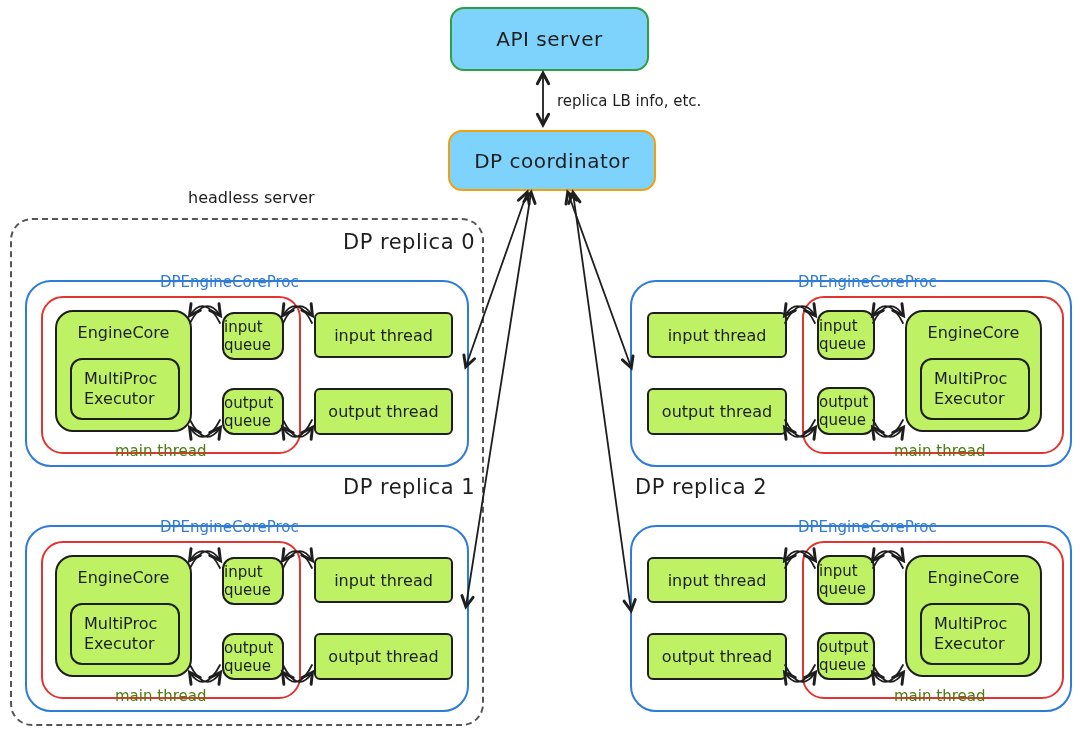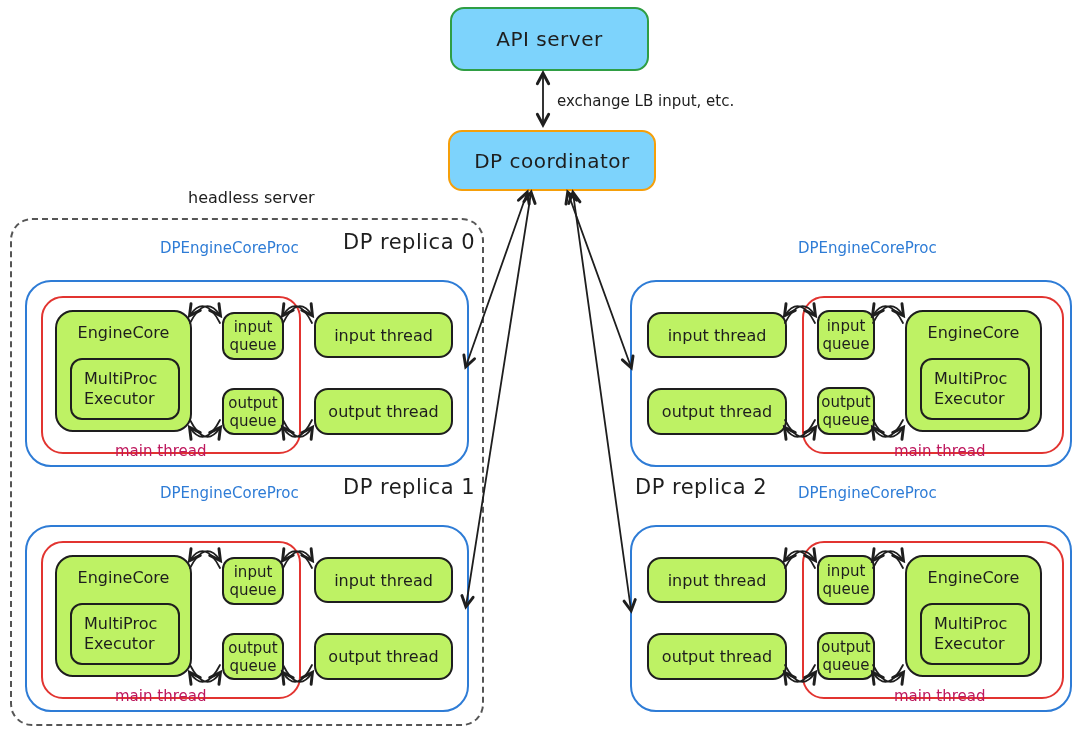--- a/index.html
+++ b/index.html
@@ -21,68 +21,68 @@
   
   .replica{position:absolute;width:470px;height:235px;}
   .r0{left:10px;top:228px;}
   .r1{left:10px;top:473px;}
   .r2{left:620px;top:228px;width:460px;}
   .r3{left:620px;top:473px;width:460px;}
 
   .replica-title{position:absolute;top:2px;font-size:21px;letter-spacing:.5px;white-space:nowrap;}
   .left .replica-title{left:333px;}
   .right .replica-title{left:15px;}
-  .proc-label{position:absolute;top:11px;font-size:15px;color:#2e7cd6;white-space:nowrap;}
+  .proc-label{position:absolute;top:45px;font-size:15px;color:#2e7cd6;white-space:nowrap;}
   .left .proc-label{left:150px;}
   .right .proc-label{left:178px;}
 
   .blue-box{position:absolute;top:52px;height:183px;border:2px solid #2e7cd6;border-radius:26px;background:transparent;}
   .left .blue-box{left:15px;width:440px;}
   .right .blue-box{left:10px;width:438px;}
 
   .red-box{position:absolute;top:14px;height:154px;border:2px solid #e23430;border-radius:22px;}
   .left .red-box{left:14px;width:256px;}
   .right .red-box{left:170px;width:258px;}
 
-  .main-thread{position:absolute;top:160px;font-size:15px;color:#be185d;white-space:nowrap;background:transparent;}
+  .main-thread{position:absolute;top:160px;font-size:15px;color:#4d7c0f;white-space:nowrap;background:transparent;}
   .left .main-thread{left:88px;}
   .right .main-thread{left:262px;}
 
   .blk{position:absolute;border:2.5px solid #1e1e1e;border-radius:14px;background:#bef264;box-sizing:border-box;}
   .engine-core{width:137px;top:28px;height:122px;border-radius:18px;}
   .left .engine-core{left:28px;}
   .right .engine-core{left:273px;}
   .ec-title{position:absolute;top:11px;width:100%;text-align:center;font-size:16px;}
   .multiproc{position:absolute;left:13px;top:46px;width:108px;height:62px;border:2.5px solid #1e1e1e;border-radius:12px;font-size:16px;line-height:1.25;display:flex;align-items:center;padding-left:12px;box-sizing:border-box;width:110px;}
 
-  .queue{width:62px;height:48px;border-radius:12px;display:flex;align-items:center;justify-content:center;text-align:center;font-size:15px;line-height:1.2;}
+  .queue{width:62px;height:48px;border-radius:12px;display:flex;align-items:center;justify-content:center;font-size:15px;line-height:1.2;}
   .left .in-queue{left:195px;top:30px;}
   .left .out-queue{left:195px;top:106px;height:47px;}
   .right .in-queue{left:185px;top:28px;width:58px;height:50px;}
   .right .out-queue{left:185px;top:105px;width:58px;height:48px;}
 
-  .thread{height:46px;border-radius:14px;display:flex;align-items:center;justify-content:center;font-size:16px;white-space:nowrap;}
+  .thread{height:46px;border-radius:6px;display:flex;align-items:center;justify-content:center;font-size:16px;white-space:nowrap;}
   .left .in-thread{left:287px;top:30px;width:139px;}
   .left .out-thread{left:287px;top:106px;width:139px;height:47px;}
   .right .in-thread{left:15px;top:30px;width:140px;}
   .right .out-thread{left:15px;top:106px;width:140px;height:47px;}
 
   svg.arrow-layer{position:absolute;left:0;top:0;pointer-events:none;}
   svg.arrow-layer path{fill:none;stroke:#1e1e1e;stroke-width:1.8;stroke-linecap:round;}
 </style>
 </head>
 <body>
 
 <div class="canvas">
 
   <div class="node-big api">
     <span>API server</span>
   </div>
 
-  <div class="free-label exchange">exchange LB input, etc.</div>
+  <div class="free-label exchange">replica LB info, etc.</div>
 
   <div class="node-big coord">
     <span>DP coordinator</span>
   </div>
 
   <div class="free-label headless">headless server</div>
   <div class="dashed-box"></div>
 
   <div class="replica left r0">
     <div class="replica-title">DP replica 0</div>

